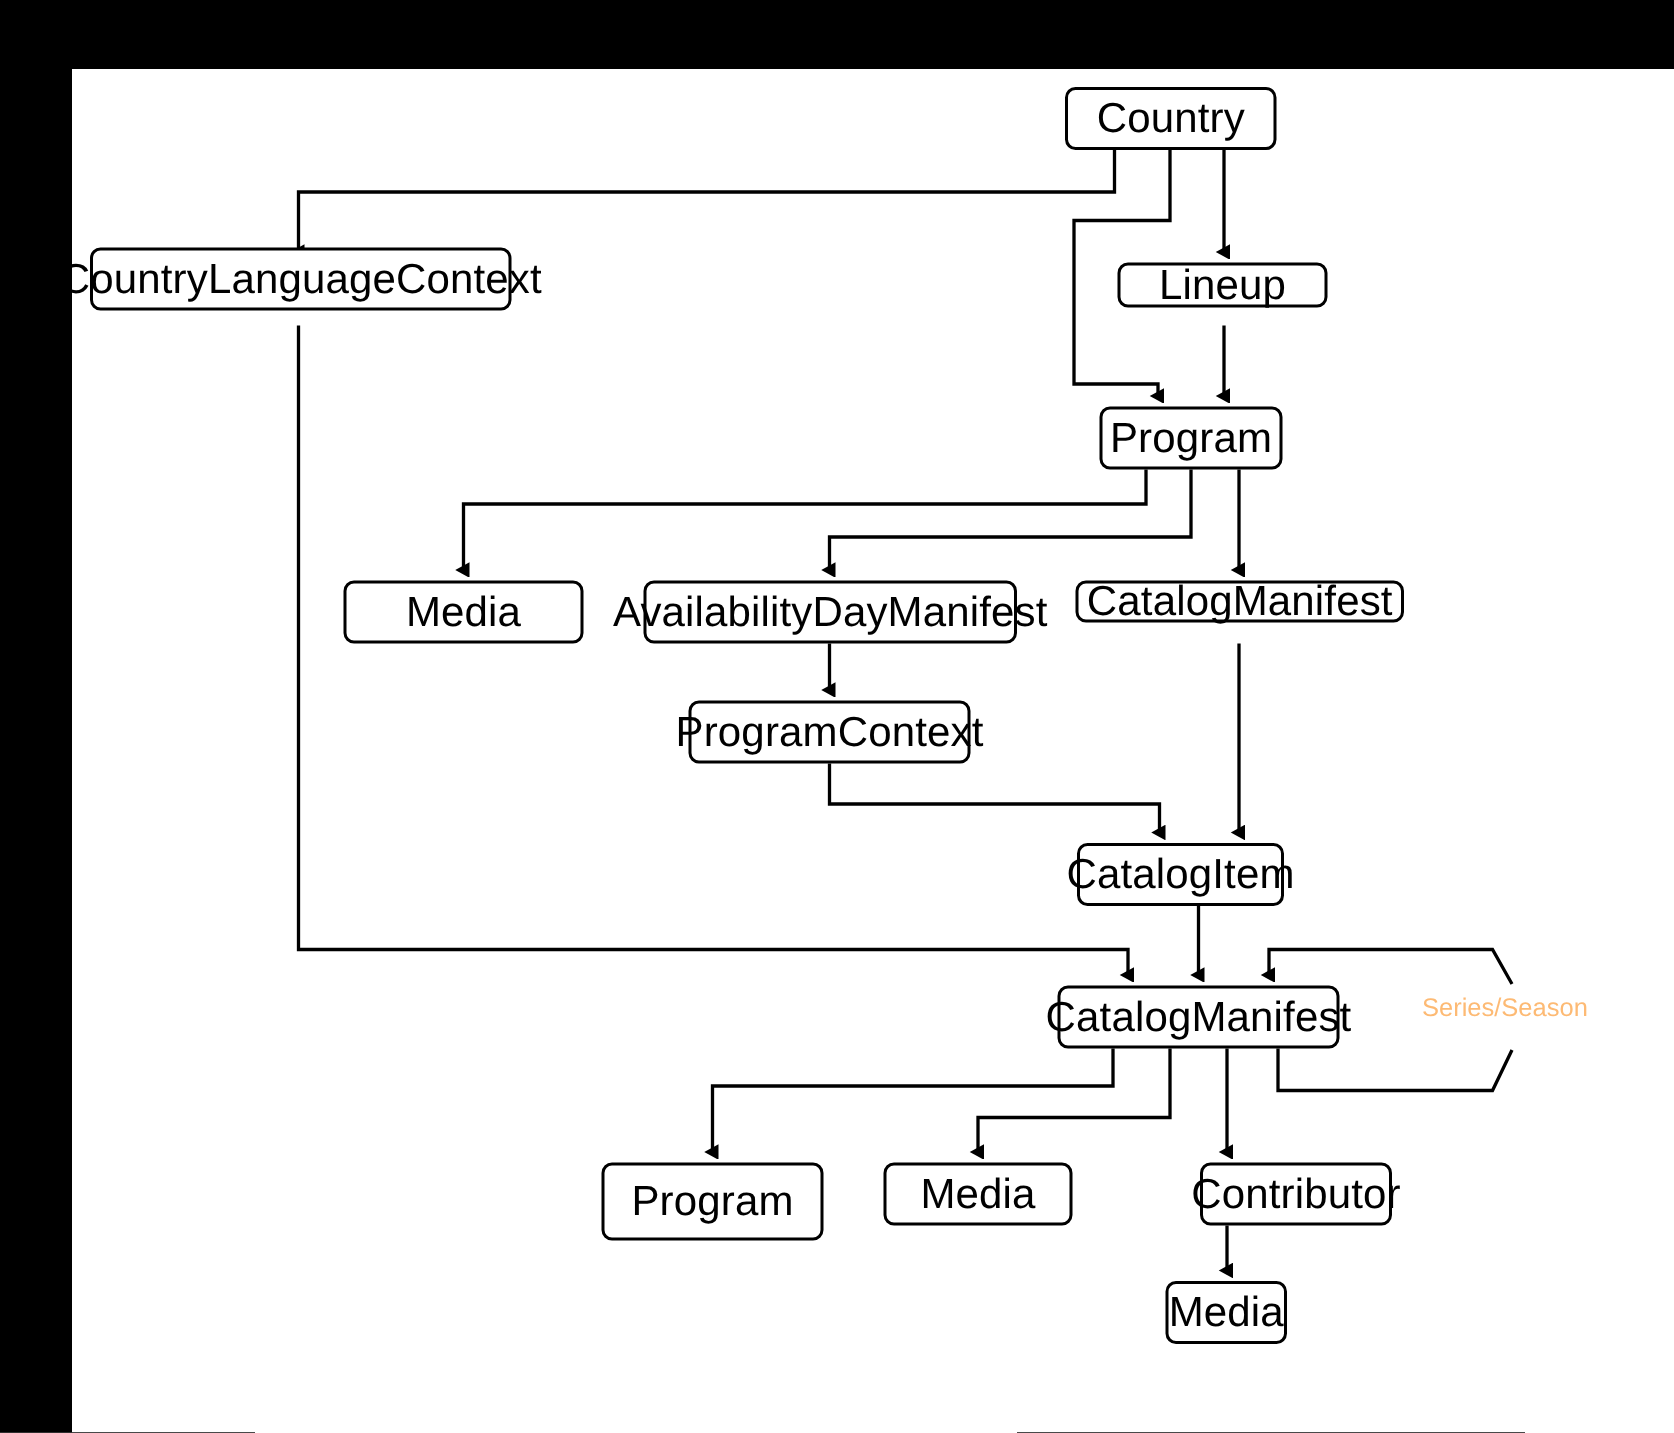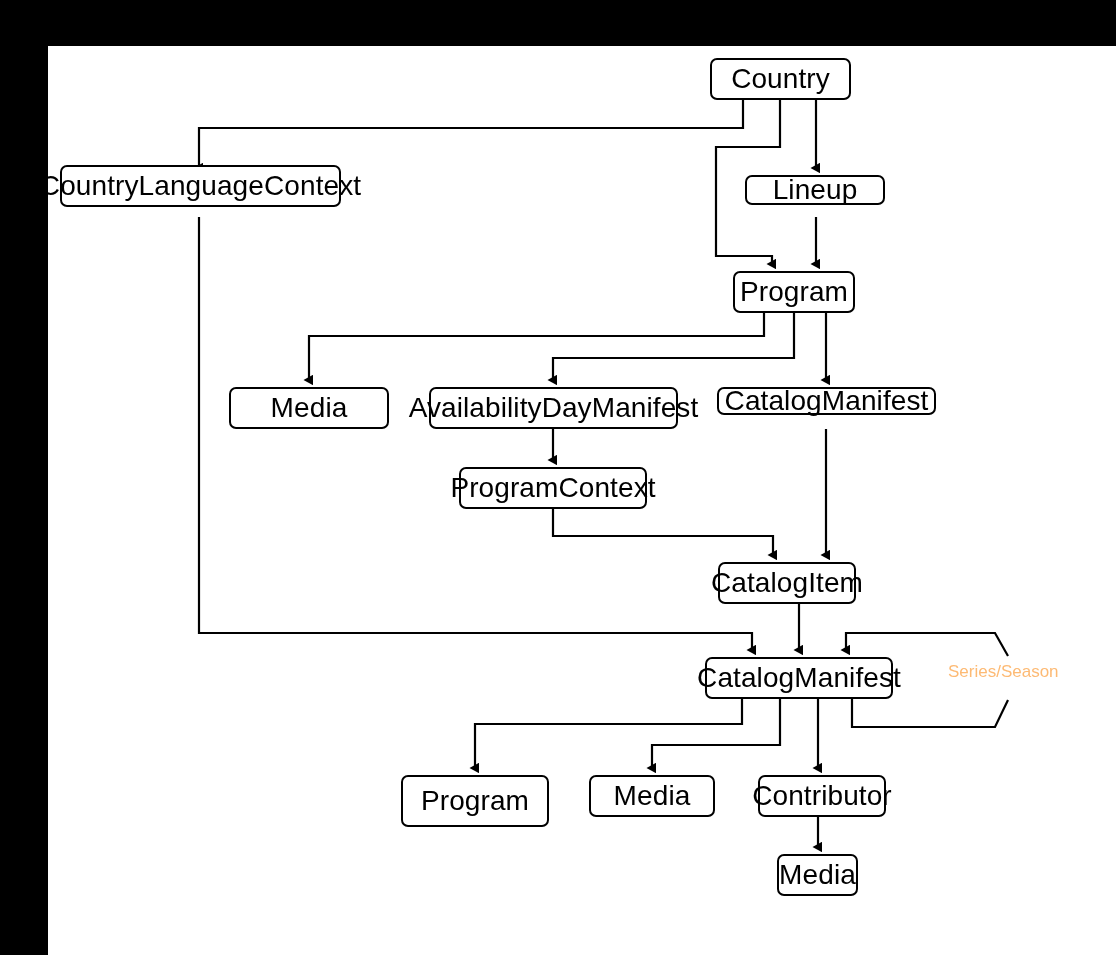--- a/index.html
+++ b/index.html
@@ -114,21 +114,21 @@
       <div class="node" style="left: 745px; top: 175px; width: 140px; height: 30px;">Lineup</div>
       <div class="node" style="left: 733px; top: 271px; width: 122px; height: 42px;">Program</div>
       <div class="node" style="left: 229px; top: 387px; width: 160px; height: 42px;">Media</div>
       <div class="node" style="left: 429px; top: 387px; width: 249px; height: 42px;">AvailabilityDayManifest</div>
       <div class="node" style="left: 717px; top: 387px; width: 219px; height: 28px;">CatalogManifest</div>
       <div class="node" style="left: 459px; top: 467px; width: 188px; height: 42px;">ProgramContext</div>
       <div class="node" style="left: 718px; top: 562px; width: 138px; height: 42px;">CatalogItem</div>
       <div class="node" style="left: 705px; top: 657px; width: 188px; height: 42px;">CatalogManifest</div>
       <div class="node" style="left: 401px; top: 775px; width: 148px; height: 52px;">Program</div>
       <div class="node" style="left: 589px; top: 775px; width: 126px; height: 42px;">Media</div>
-      <div class="node" style="left: 758px; top: 775px; width: 128px; height: 42px;">Contributor</div>
+      <div class="node" style="left: 800px; top: 775px; width: 128px; height: 42px;">Contributor</div>
       <div class="node" style="left: 777px; top: 854px; width: 81px; height: 42px;">Media</div>
     </div>
 
   <div id="edge-labels-layer">
       <div class="edge-label" style="left: 948px; top: 663px;">Series/Season</div>
     </div>
 
 </div>
 
 </body></html>

